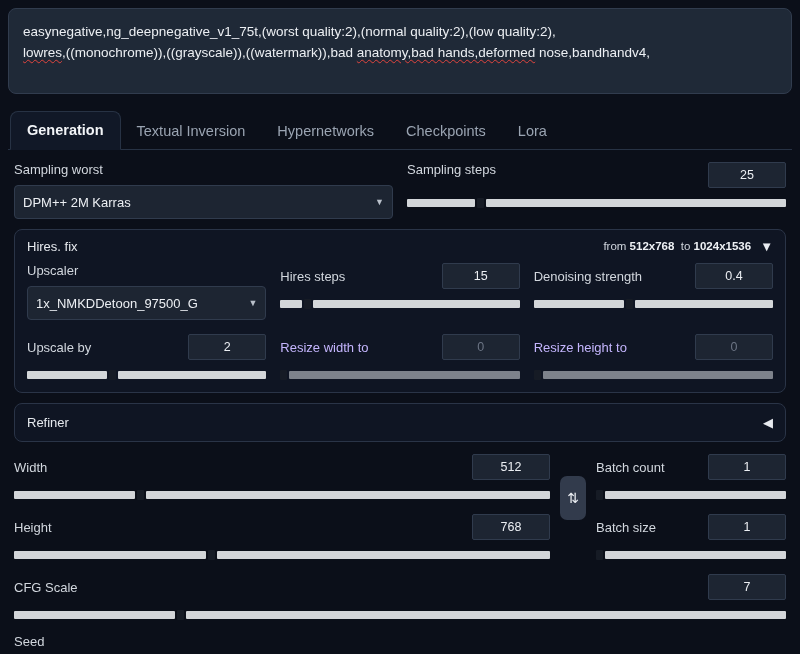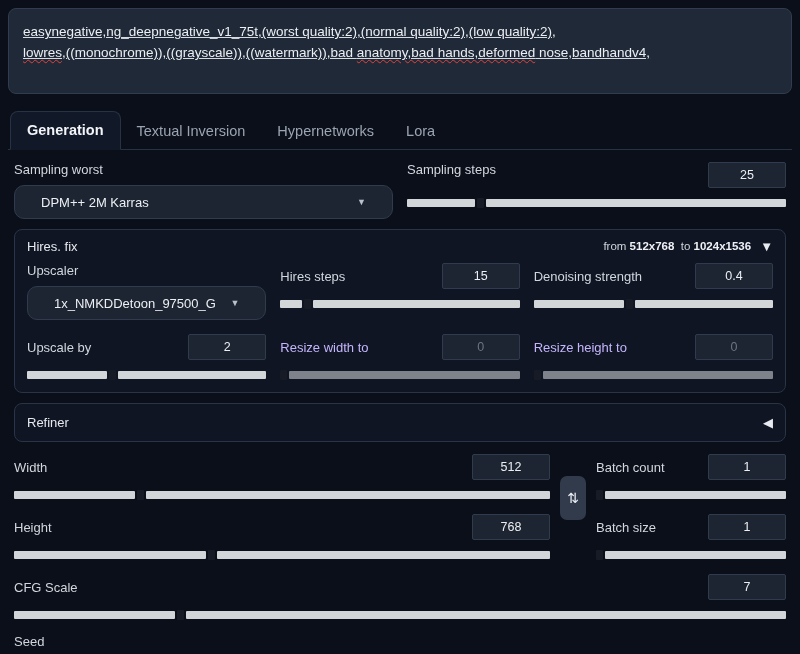--- a/index.html
+++ b/index.html
@@ -6,21 +6,21 @@
   html, body {
     width: 800px; height: 654px;
     background: #0b0f19;
     font-family: "Liberation Sans", sans-serif;
     color: #d7dae0;
     overflow: hidden;
   }
   .app { width: 800px; height: 654px; position: relative; }
 
   
-  .prompt-wrap { padding: 8px 8px 0 8px; text-decoration: underline; }
+  .prompt-wrap { padding: 8px 8px 0 8px; }
   .prompt-box {
     background: #1f2937;
     border: 1px solid #313c4e;
     border-radius: 8px;
     height: 86px;
     padding: 12px 14px;
     font-size: 13.5px;
     line-height: 21px;
     color: #eceff3;
     overflow: hidden;
@@ -65,24 +65,24 @@
 
   .row { display: flex; align-items: flex-start; }
   .label { font-size: 13px; color: #d2d7de; }
   .label.dim { color: #c4b5fd; }
 
   
   .field-block { margin-top: 8px; }
   .select {
     background: #1d2532;
     border: 1px solid #303b4d;
-    border-radius: 10px;
+    border-radius: 4px;
     height: 34px;
     display: flex; align-items: center; justify-content: space-between;
-    padding: 0 26px;
+    padding: 0 8px;
     font-size: 13px;
     color: #eceff3;
     cursor: pointer;
   }
   .select .caret { color: #b9c0ca; font-size: 9px; }
 
   
   .numbox {
     background: #1d2532;
     border: 1px solid #303b4d;
@@ -148,20 +148,21 @@
       <div class="pl">easynegative,ng_deepnegative_v1_75t,(worst quality:2),(normal quality:2),(low quality:2),</div>
       <div class="pl"><span class="sq">lowres</span><span>,((monochrome)),((grayscale)),((watermark)),bad </span><span class="sq">anatomy,bad hands,deformed</span><span> nose,bandhandv4,</span></div>
     </div>
   </div>
 
   <div class="tabs-outer">
     <div class="tabs">
       <div class="tab active">Generation</div>
       <div class="tab">Textual Inversion</div>
       <div class="tab">Hypernetworks</div>
+      <div class="tab">Checkpoints</div>
       <div class="tab">Lora</div>
     </div>
   </div>
 
   <div class="body">
 
     <div class="row" style="gap:14px; margin-top:6px;">
       <div style="flex:1 1 0; min-width:0;">
         <div class="label">Sampling worst</div>
         <div class="field-block">

